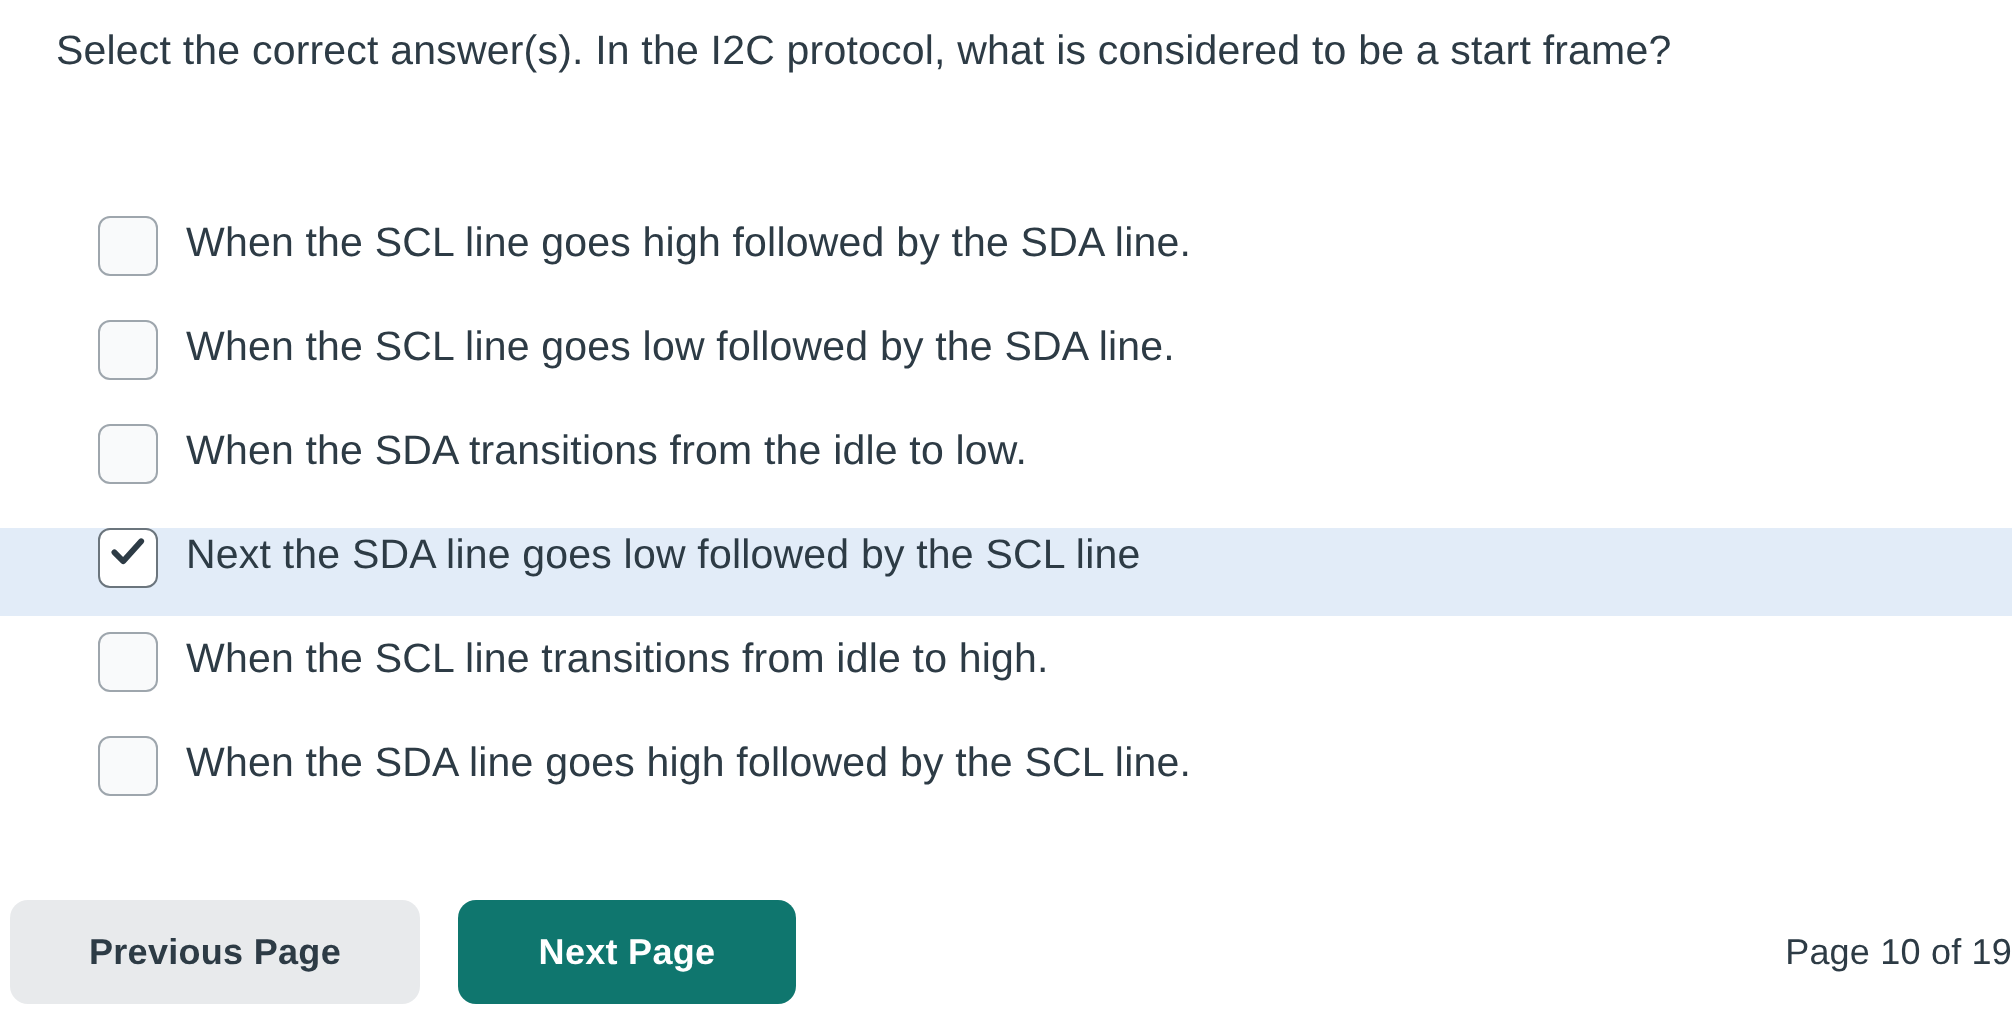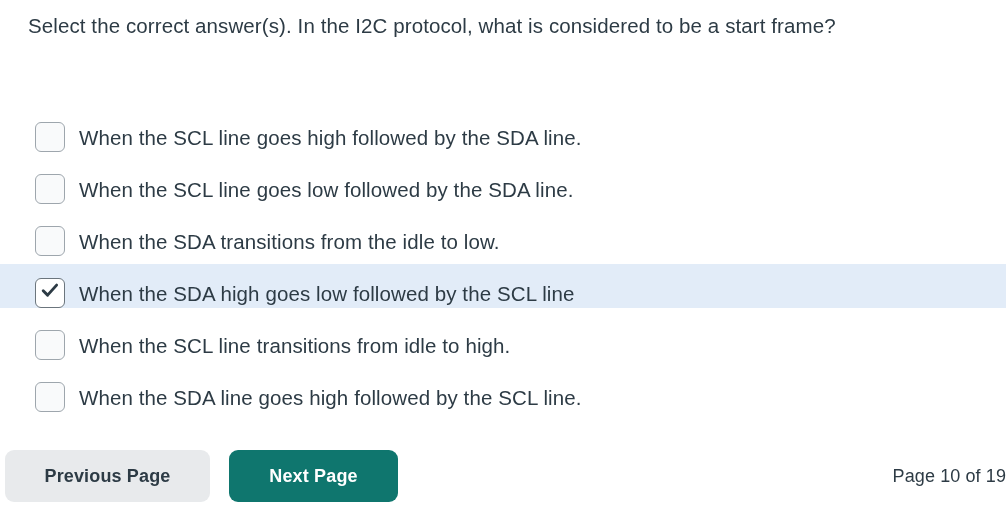--- a/index.html
+++ b/index.html
@@ -40,24 +40,24 @@
   
   .answers {
     position: absolute;
     left: 0;
     top: 108px;
     width: 1006px;
   }
 
   .answer-row {
     display: flex;
-    align-items: flex-end;
+    align-items: flex-start;
     height: 44px;
     margin-bottom: 8px;
-    padding-left: 35px;
+    padding-left: 49px;
     background: transparent;
   }
 
   .answer-row.selected {
     background: #e2ecf8;
   }
 
   .answer-checkbox {
     flex: 0 0 auto;
     width: 30px;
@@ -174,21 +174,21 @@
     </div>
 
     <div class="answer-row selected">
       <span class="answer-checkbox">
         <span class="check-glyph">
           <svg width="20" height="20" viewBox="0 0 20 20" aria-hidden="true">
             <path d="M3.2 10.2 L7.6 14.6 L16.6 4.6" fill="none" stroke="#2d3b45" stroke-width="2.9" stroke-linecap="round" stroke-linejoin="round"></path>
           </svg>
         </span>
       </span>
-      <span class="answer-label">When the SDA high goes low followed by the SCL line</span>
+      <span class="answer-label">Next the SDA line goes low followed by the SCL line</span>
     </div>
 
     <div class="answer-row">
       <span class="answer-checkbox">
         
       </span>
       <span class="answer-label">When the SCL line transitions from idle to high.</span>
     </div>
 
     <div class="answer-row">

